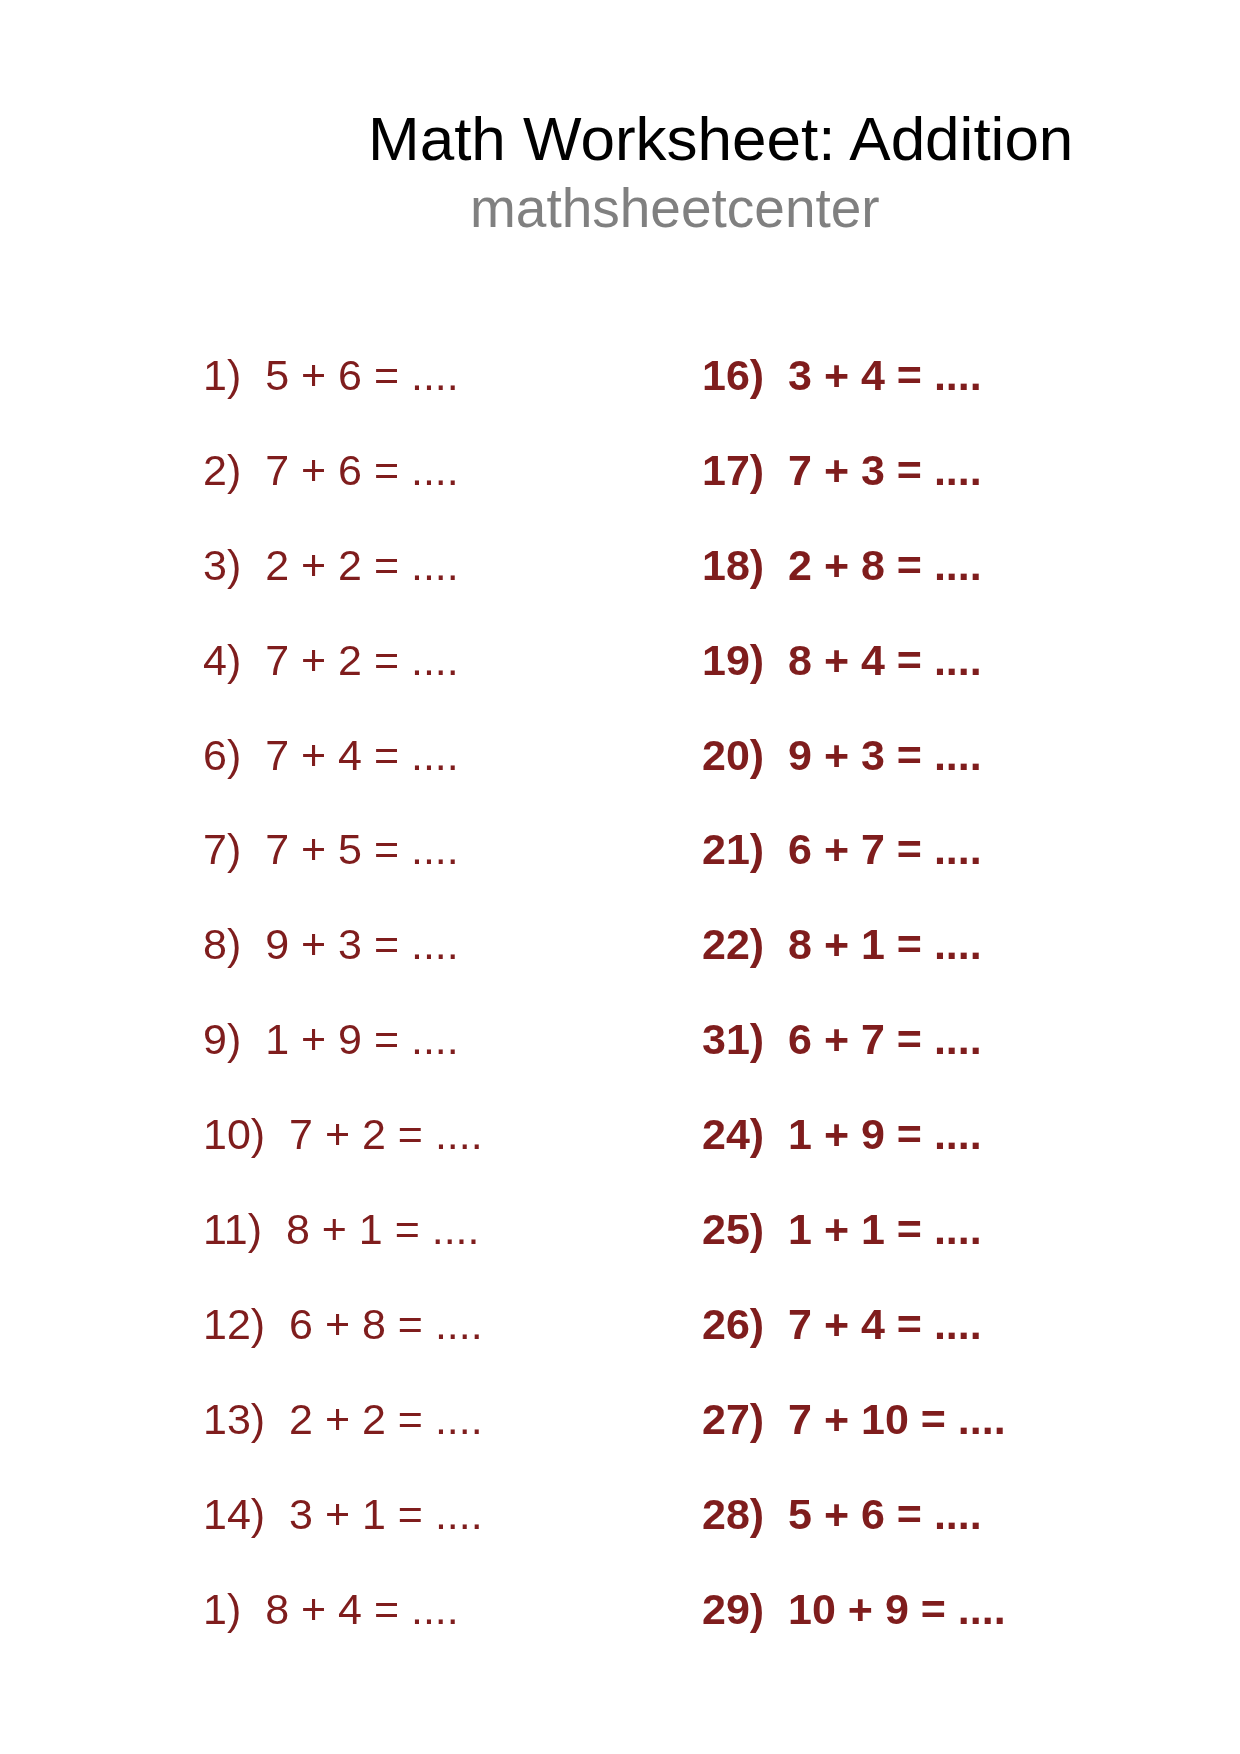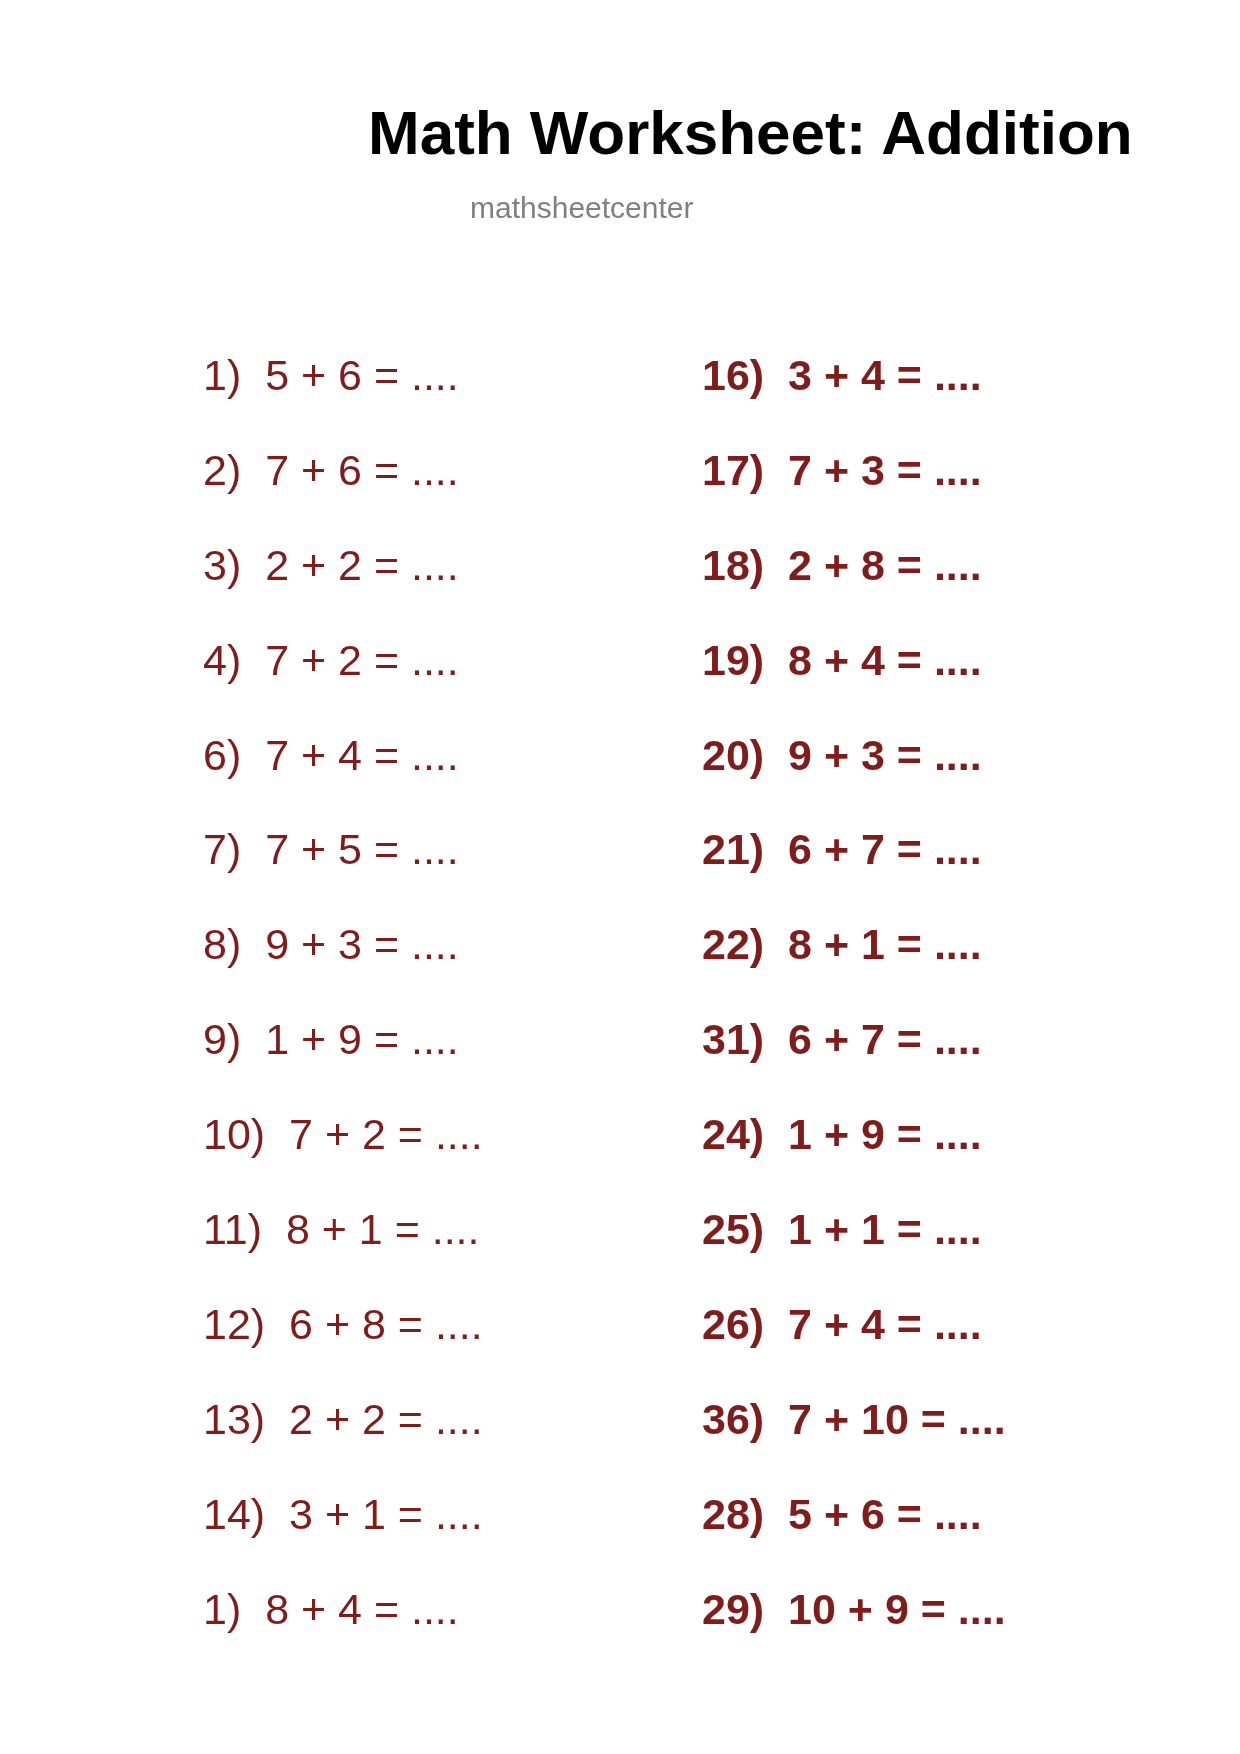--- a/index.html
+++ b/index.html
@@ -11,32 +11,31 @@
       width: 1240px;
       height: 1754px;
       position: relative;
       overflow: hidden;
       font-family: "Liberation Sans", sans-serif;
       color: #000000;
     }
     .title {
       position: absolute;
       left: 368px;
-      top: 98px;
+      top: 104px;
       font-size: 62px;
       line-height: 70px;
       white-space: nowrap;
       color: #000000;
-      font-weight: bold;
     }
     .subtitle {
       position: absolute;
       left: 470px;
       top: 184px;
-      font-size: 30px;
+      font-size: 55px;
       line-height: 48px;
       white-space: nowrap;
       color: #808080;
     }
     .column {
       position: absolute;
       top: 350px;
     }
     .col-left { left: 203px; }
     .col-right { left: 702px; font-weight: bold; }
@@ -77,16 +76,16 @@
   <div class="problem"><span>17)</span>  <span>7 + 3 = ....</span></div>
   <div class="problem"><span>18)</span>  <span>2 + 8 = ....</span></div>
   <div class="problem"><span>19)</span>  <span>8 + 4 = ....</span></div>
   <div class="problem"><span>20)</span>  <span>9 + 3 = ....</span></div>
   <div class="problem"><span>21)</span>  <span>6 + 7 = ....</span></div>
   <div class="problem"><span>22)</span>  <span>8 + 1 = ....</span></div>
   <div class="problem"><span>31)</span>  <span>6 + 7 = ....</span></div>
   <div class="problem"><span>24)</span>  <span>1 + 9 = ....</span></div>
   <div class="problem"><span>25)</span>  <span>1 + 1 = ....</span></div>
   <div class="problem"><span>26)</span>  <span>7 + 4 = ....</span></div>
-  <div class="problem"><span>36)</span>  <span>7 + 10 = ....</span></div>
+  <div class="problem"><span>27)</span>  <span>7 + 10 = ....</span></div>
   <div class="problem"><span>28)</span>  <span>5 + 6 = ....</span></div>
   <div class="problem"><span>29)</span>  <span>10 + 9 = ....</span></div>
 </div>
 
 </body></html>

